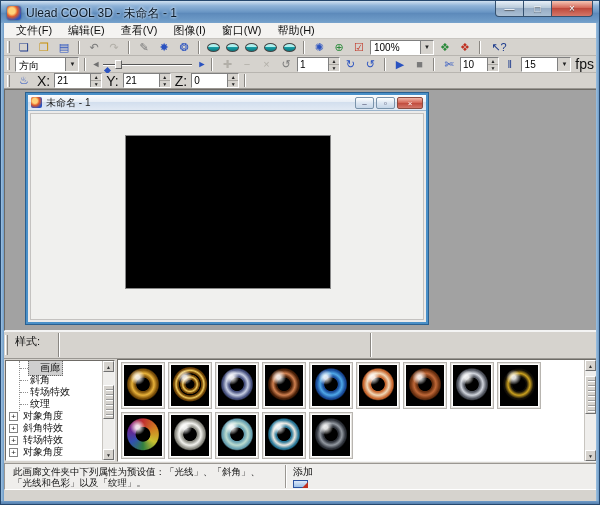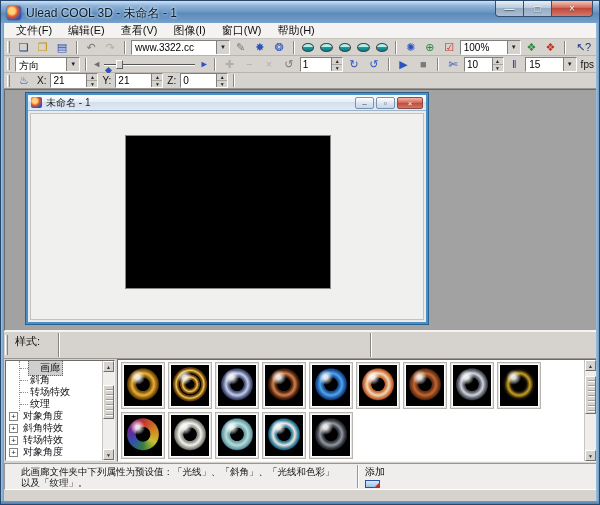--- a/index.html
+++ b/index.html
@@ -41,21 +41,21 @@
   .ic-gold{color:#c8920a;} .ic-green{color:#2a8a3a;} .ic-red{color:#c03020;}
   .disc{width:13px;height:9px;border-radius:50%;background:linear-gradient(180deg,#aef0ee 0 40%,#18a0a8 45%,#0c7880);border:1px solid #444;margin:0 2px;cursor:pointer;}
   .combo{display:flex;height:15px;border:1px solid;border-color:#808080 #fff #fff #808080;background:#fff;align-items:stretch;cursor:pointer;}
   .combo .cfield{flex:1;font-size:10px;padding:1px 3px 0;color:#000;white-space:nowrap;overflow:hidden;}
   .combo .cbtn{width:13px;background:#d6d3ce;border-left:1px solid #808080;display:flex;align-items:center;justify-content:center;font-size:6px;color:#222;}
   .spinner{display:flex;height:15px;border:1px solid;border-color:#808080 #fff #fff #808080;background:#fff;cursor:text;}
   .spinner .sfield{flex:1;font-size:10px;padding:1px 2px 0;color:#000;}
   .spinbtns{width:11px;display:flex;flex-direction:column;border-left:1px solid #808080;}
   .spinbtns span{flex:1;background:#d6d3ce;font-size:5px;line-height:6px;text-align:center;color:#222;cursor:pointer;border-bottom:1px solid #a8a5a0;}
   .spinbtns span:last-child{border-bottom:none;}
-  .tlabel{font-size:10px;color:#111;margin:0 2px;}
+  .tlabel{font-size:14px;color:#111;margin:0 2px;}
   
   #pivot-slider{display:flex;align-items:center;width:118px;height:15px;position:relative;cursor:pointer;}
   #pivot-slider .track{position:absolute;left:12px;right:14px;top:7px;height:2px;background:#555;border-bottom:1px solid #fff;}
   #pivot-slider .thumb{position:absolute;left:24px;top:3px;width:7px;height:9px;background:#d6d3ce;border:1px solid;border-color:#fff #606060 #606060 #fff;}
   #pivot-slider .endL{position:absolute;left:0;top:2px;font-size:9px;color:#707070;}
   #pivot-slider .endR{position:absolute;right:0;top:2px;font-size:9px;color:#2a52c0;}
   #pivot-slider .dia{position:absolute;left:14px;bottom:-1px;width:5px;height:5px;background:#2a52c0;transform:rotate(45deg);}
   
   #mdi{position:absolute;left:3px;top:88px;width:594px;height:242px;background:#a2a2a2;
     border:1px solid;border-color:#6e6b66 #f4f4f4 #f4f4f4 #6e6b66;}
@@ -96,21 +96,21 @@
   .sthumb{position:absolute;left:0;width:11px;background:#d6d3ce;border:1px solid;border-color:#fff #707070 #707070 #fff;cursor:grab;
     background-image:repeating-linear-gradient(180deg,transparent 0 3px,#9a9a9a 3px 4px,#fff 4px 5px);background-size:7px 100%;background-repeat:no-repeat;background-position:2px center;}
   #thumb-panel{position:absolute;left:113px;top:0px;width:480px;height:103px;background:#fff;
     border:1px solid;border-color:#6e6b66 #f4f4f4 #f4f4f4 #6e6b66;overflow:hidden;}
   #thumb-grid{position:absolute;left:3px;top:2px;right:14px;display:flex;flex-wrap:wrap;gap:3px;}
   .thumb-cell{width:44px;height:47px;background:#fff;border:1px solid #b8b5b0;box-shadow:inset 0 0 0 1px #e8e6e2;padding:2px;cursor:pointer;}
   .thumb{width:100%;height:100%;background:#000;}
   
   #helpbar{position:absolute;left:3px;top:462px;width:594px;height:27px;background:#efeeec;
     border:1px solid;border-color:#9a9792 #fff #fff #9a9792;display:flex;}
-  #help-text{width:352px;font-size:9.5px;color:#111;line-height:11px;padding:2px 16px;}
+  #help-text{width:280px;font-size:9.5px;color:#111;line-height:11px;padding:2px 8px;}
   #help-sep{width:2px;border-left:1px solid #9a9792;border-right:1px solid #fff;margin:1px 0;}
   #add-zone{padding:1px 6px;display:flex;flex-direction:column;align-items:flex-start;cursor:pointer;}
   #add-label{font-size:10px;color:#111;}
   #add-icon{width:15px;height:11px;border:1px solid #2a52a0;background:linear-gradient(180deg,#dce8f8,#9cc0e8);position:relative;margin-top:1px;}
   #add-icon:after{content:"";position:absolute;right:-1px;bottom:-1px;border-left:6px solid transparent;border-bottom:6px solid #c03020;}
   #statusbar{position:absolute;left:3px;top:489px;width:594px;height:13px;background:#d6d3ce;border-top:1px solid #fff;
     display:flex;align-items:center;}
   #status-text{font-size:10px;color:#111;padding-left:4px;}
   #sizegrip{position:absolute;right:1px;bottom:0;font-size:9px;color:#9a9792;cursor:nwse-resize;}
 </style>
@@ -143,24 +143,20 @@
 
   <div id="toolbar1" class="toolbar">
     <div class="grip"></div>
     <span class="tbtn ic-navy">❏</span>
     <span class="tbtn ic-gold">❐</span>
     <span class="tbtn ic-blue">▤</span>
     <div class="tsep"></div>
     <span class="tbtn ic-gray">↶</span>
     <span class="tbtn ic-dis">↷</span>
     <div class="tsep"></div>
-    <div class="combo" style="width:104px">
-      <span class="cfield">www.3322.cc</span>
-      <span class="cbtn">▼</span>
-    </div>
     <span class="tbtn ic-gray">✎</span>
     <span class="tbtn ic-blue">✸</span>
     <span class="tbtn ic-blue">❂</span>
     <div class="tsep"></div>
     <span class="disc"></span>
     <span class="disc"></span>
     <span class="disc"></span>
     <span class="disc"></span>
     <span class="disc"></span>
     <div class="tsep"></div>

